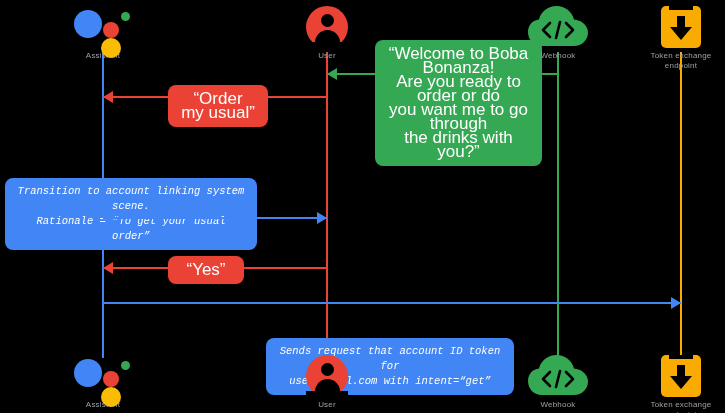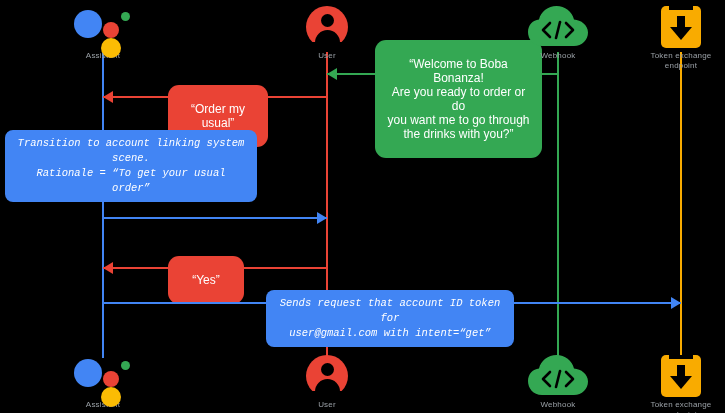--- a/index.html
+++ b/index.html
@@ -94,31 +94,31 @@
   .bubble {
     position: absolute;
     border-radius: 8px;
     color: #ffffff;
     text-align: center;
     box-sizing: border-box;
     white-space: pre-line;
   }
   .bubble.chat {
     font-family: "Liberation Sans", sans-serif;
-    font-size: 12px;
+    font-size: 17px;
     line-height: 14px;
-    padding: 17px 12px;
-    border-radius: 11px;
+    padding: 7px 12px;
   }
   .bubble.code {
     font-family: "Liberation Mono", monospace;
     font-style: italic;
     font-size: 10.5px;
     line-height: 15px;
     padding: 6px 10px;
+    margin-top: 48px;
   }
 </style>
 </head>
 <body>
 
 <div id="diagram">
 
   <div class="lifeline" style="left:102px; top:52px; height:306px; background:#4285F4;"></div>
   <div class="lifeline" style="left:326px; top:52px; height:306px; background:#EA4335;"></div>
   <div class="lifeline" style="left:557px; top:52px; height:306px; background:#34A853;"></div>

